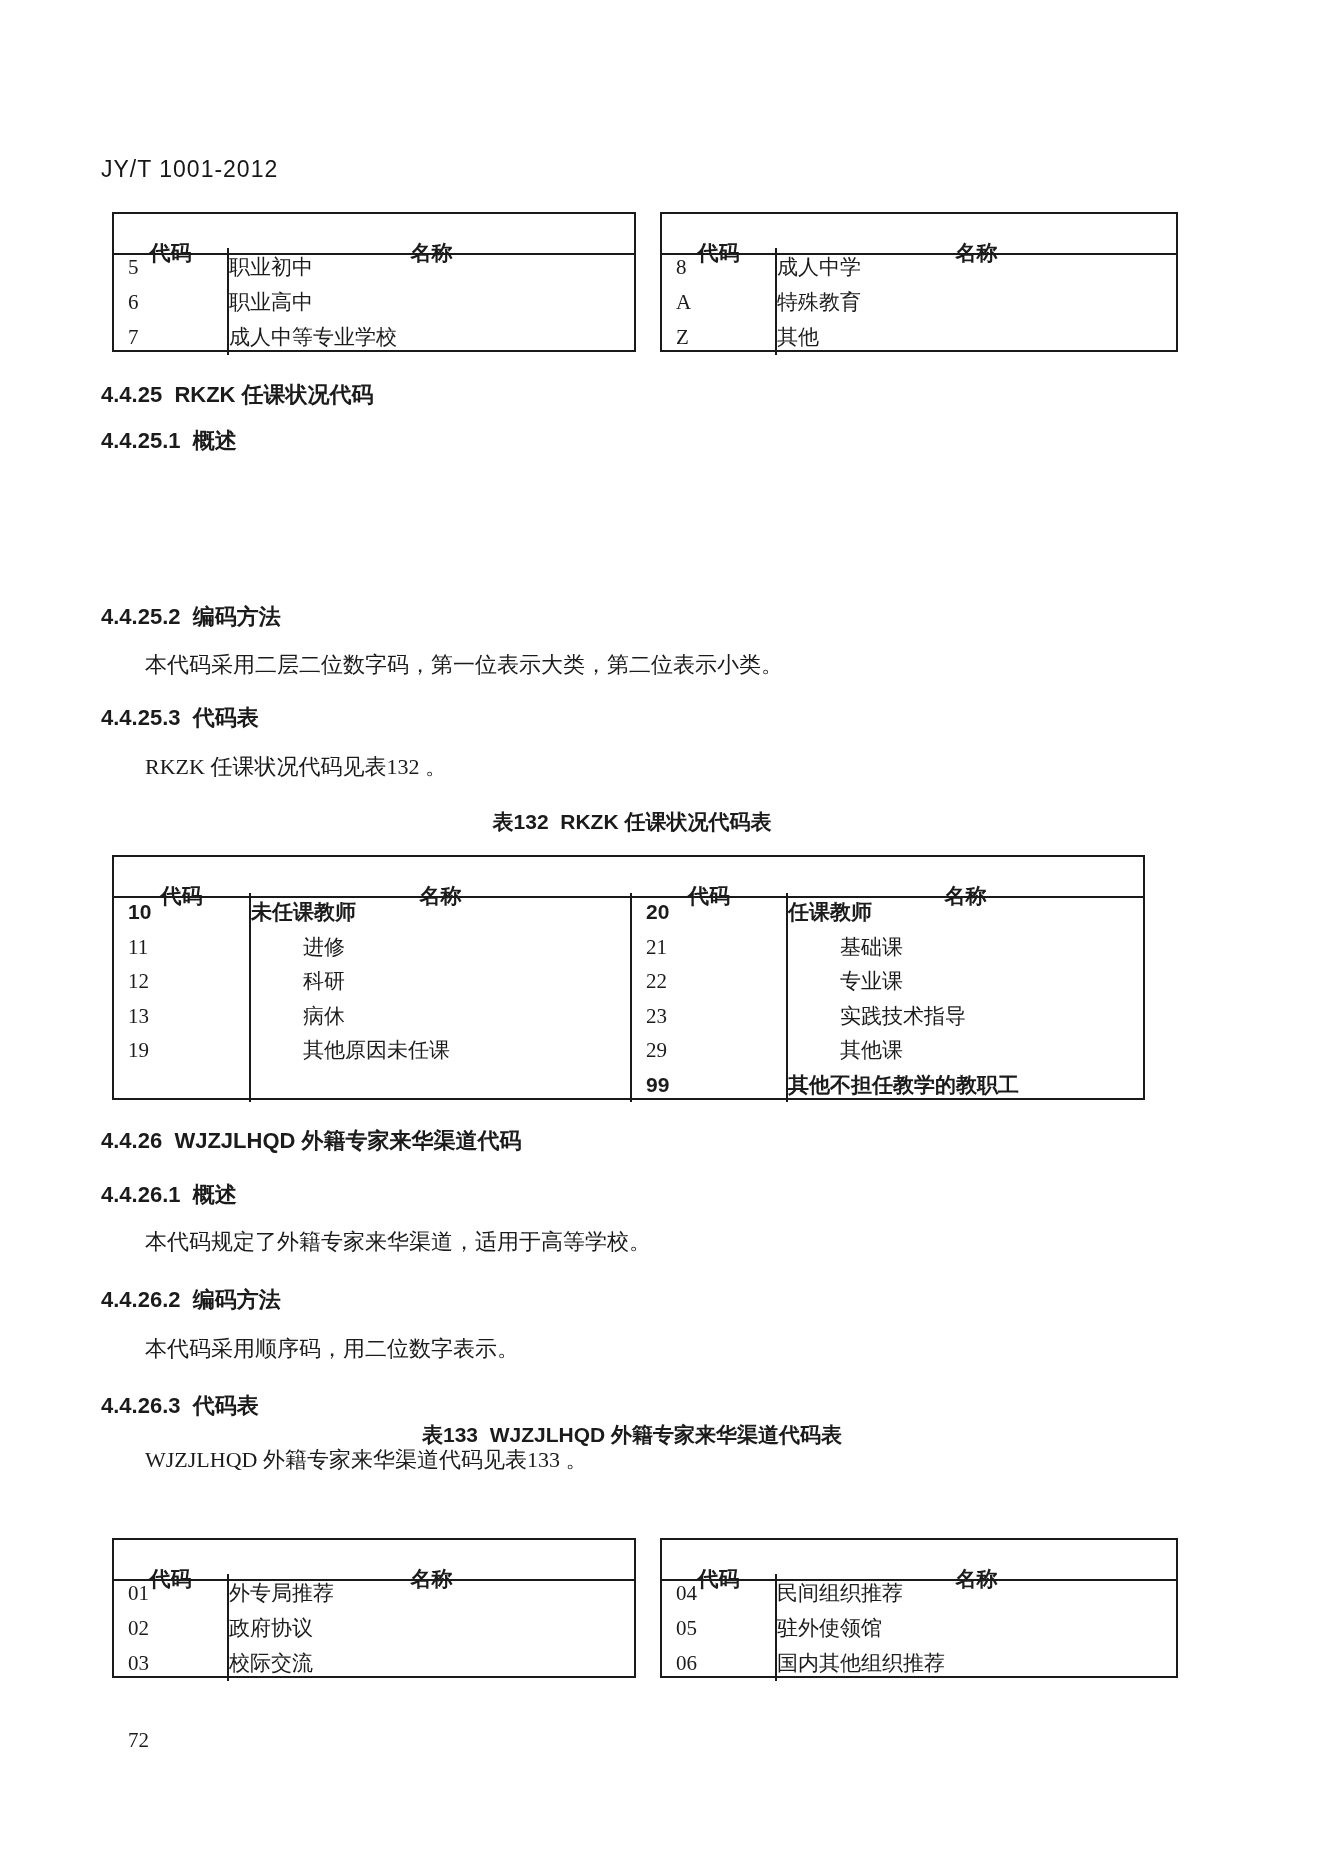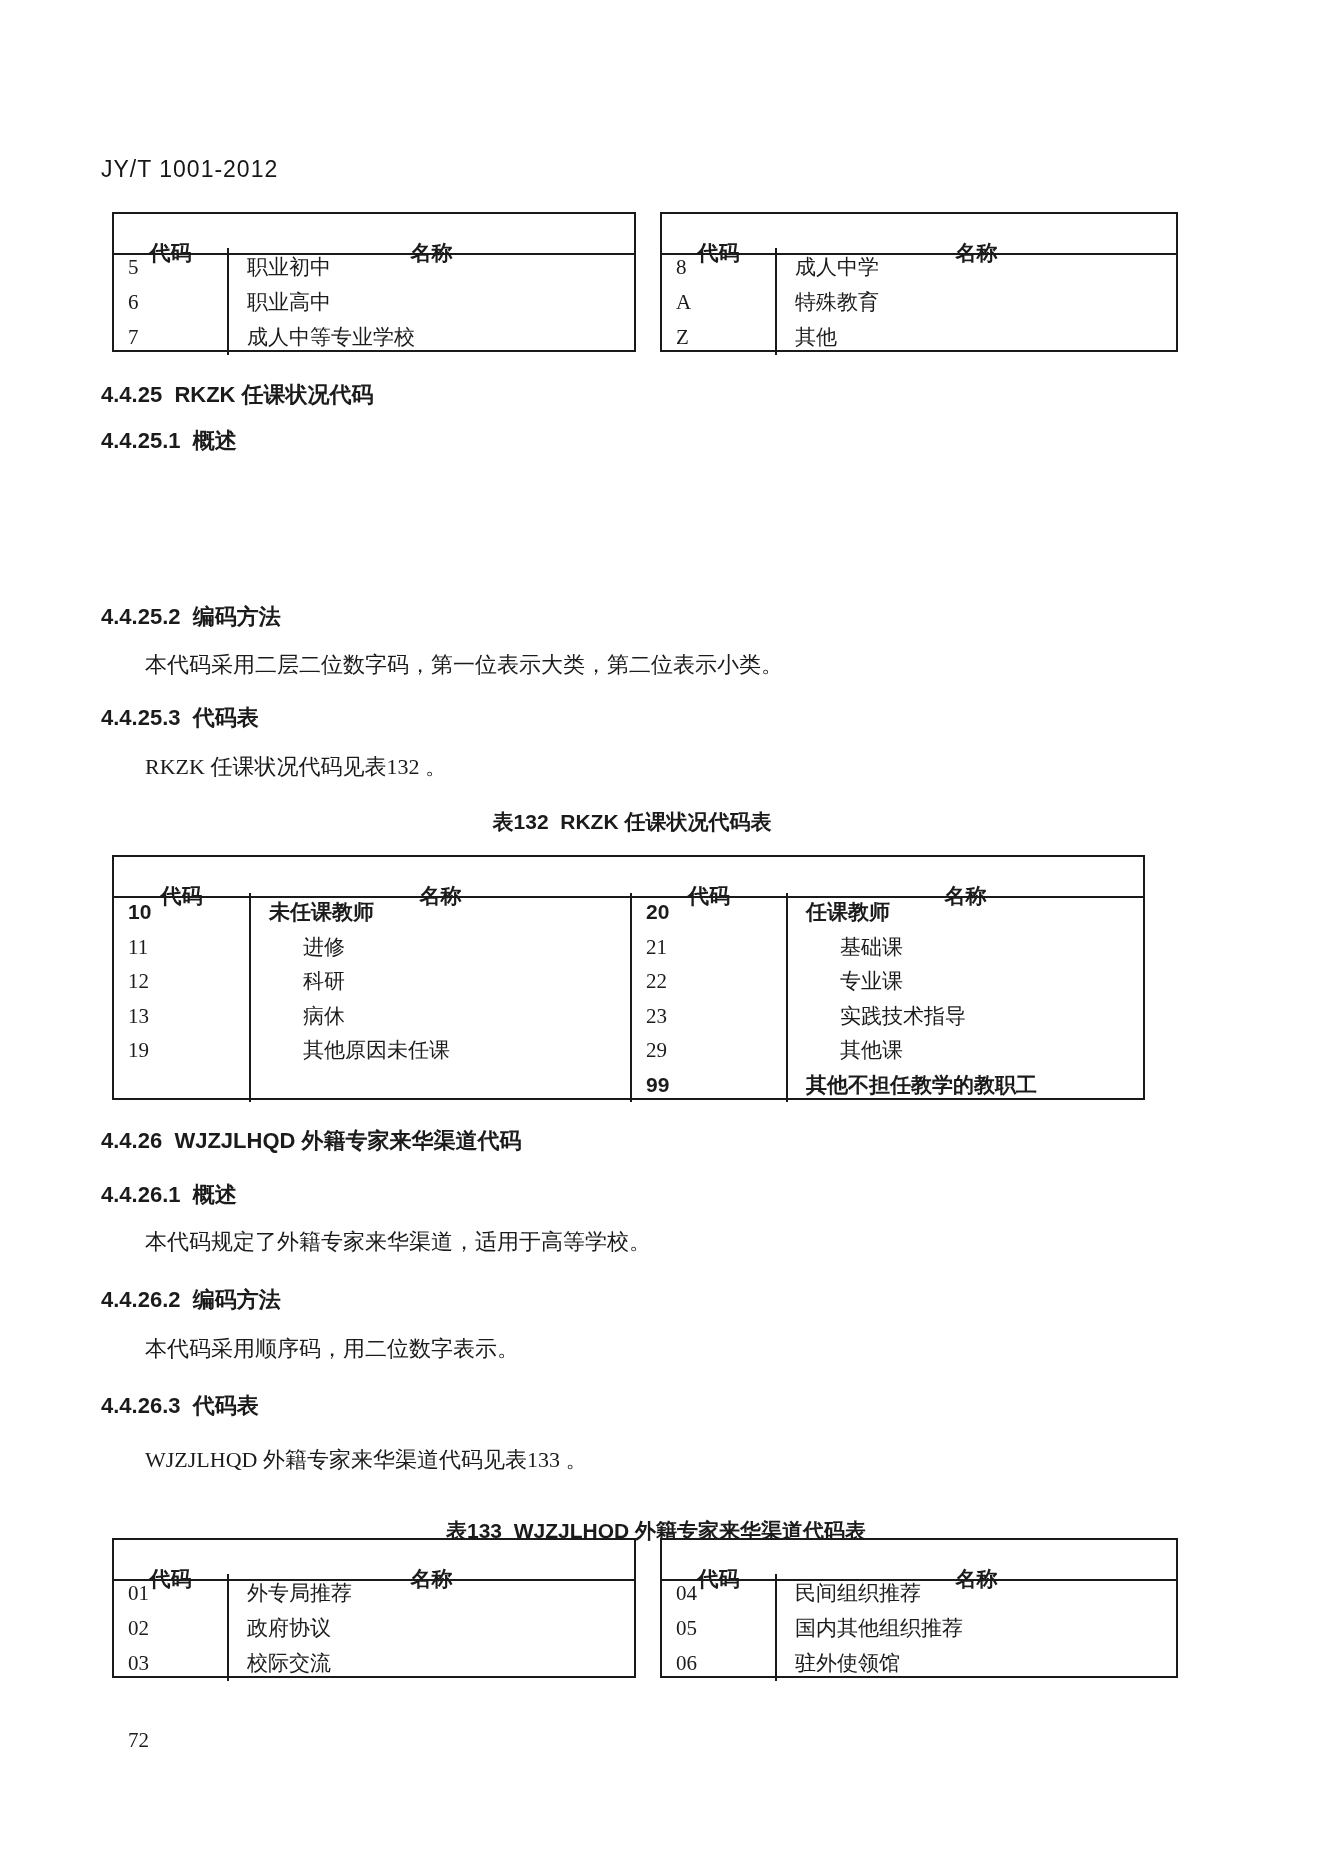--- a/index.html
+++ b/index.html
@@ -26,21 +26,21 @@
   .t-wide{grid-template-columns:137px 381px 156px 1fr;grid-template-rows:36px 1fr;}
   .hcell{font-family:"Liberation Sans",sans-serif;font-weight:700;font-size:21px;
      display:flex;align-items:center;justify-content:center;
      border-bottom:2px solid #1a1a1a;box-sizing:border-box;margin-top:39px;}
   .vline{border-right:2px solid #1a1a1a;}
   .colbody{display:flex;flex-direction:column;box-sizing:border-box;padding-top:2px;}
   .cell{font-family:"Liberation Serif","DejaVu Serif",serif;font-size:21px;height:35px;line-height:35px;
      box-sizing:border-box;white-space:pre;overflow:hidden;}
   .t-wide .cell{height:34.5px;line-height:34.5px;}
   .code-cell{padding-left:14px;}
-  .name-cell{padding-left:18px;}
+  .name-cell{}
   .ind{padding-left:52px;}
   .b{font-weight:700;font-family:"Liberation Sans",sans-serif;font-size:21px;}
 </style>
 </head>
 <body>
 
 <div class="page">
 
   <div class="doc-code">JY/T 1001-2012</div>
 
@@ -139,21 +139,21 @@
   <div class="h" style="top:1285px;">4.4.26.2  编码方法</div>
   <div class="para" style="top:1330px;">
     <div class="line indent">本代码采用顺序码，用二位数字表示。</div>
   </div>
 
   <div class="h" style="top:1391px;">4.4.26.3  代码表</div>
   <div class="para" style="top:1441px;">
     <div class="line indent">WJZJLHQD 外籍专家来华渠道代码见表133 。</div>
   </div>
 
-  <div class="caption" style="top:1517px;padding-left:24px;">表133  WJZJLHQD 外籍专家来华渠道代码表</div>
+  <div class="caption" style="top:1421px;">表133  WJZJLHQD 外籍专家来华渠道代码表</div>
 
   <div class="tbl t-small" style="left:112px;top:1538px;width:524px;height:140px;">
     <div class="hcell vline">代码</div>
     <div class="hcell">名称</div>
     <div class="colbody vline">
       <div class="cell code-cell">01</div>
       <div class="cell code-cell">02</div>
       <div class="cell code-cell">03</div>
     </div>
     <div class="colbody">
@@ -166,20 +166,20 @@
   <div class="tbl t-small" style="left:660px;top:1538px;width:518px;height:140px;">
     <div class="hcell vline">代码</div>
     <div class="hcell">名称</div>
     <div class="colbody vline">
       <div class="cell code-cell">04</div>
       <div class="cell code-cell">05</div>
       <div class="cell code-cell">06</div>
     </div>
     <div class="colbody">
       <div class="cell name-cell">民间组织推荐</div>
+      <div class="cell name-cell">驻外使领馆</div>
       <div class="cell name-cell">国内其他组织推荐</div>
-      <div class="cell name-cell">驻外使领馆</div>
     </div>
   </div>
 
   <div class="page-num">72</div>
 
 </div>
 
 </body></html>

